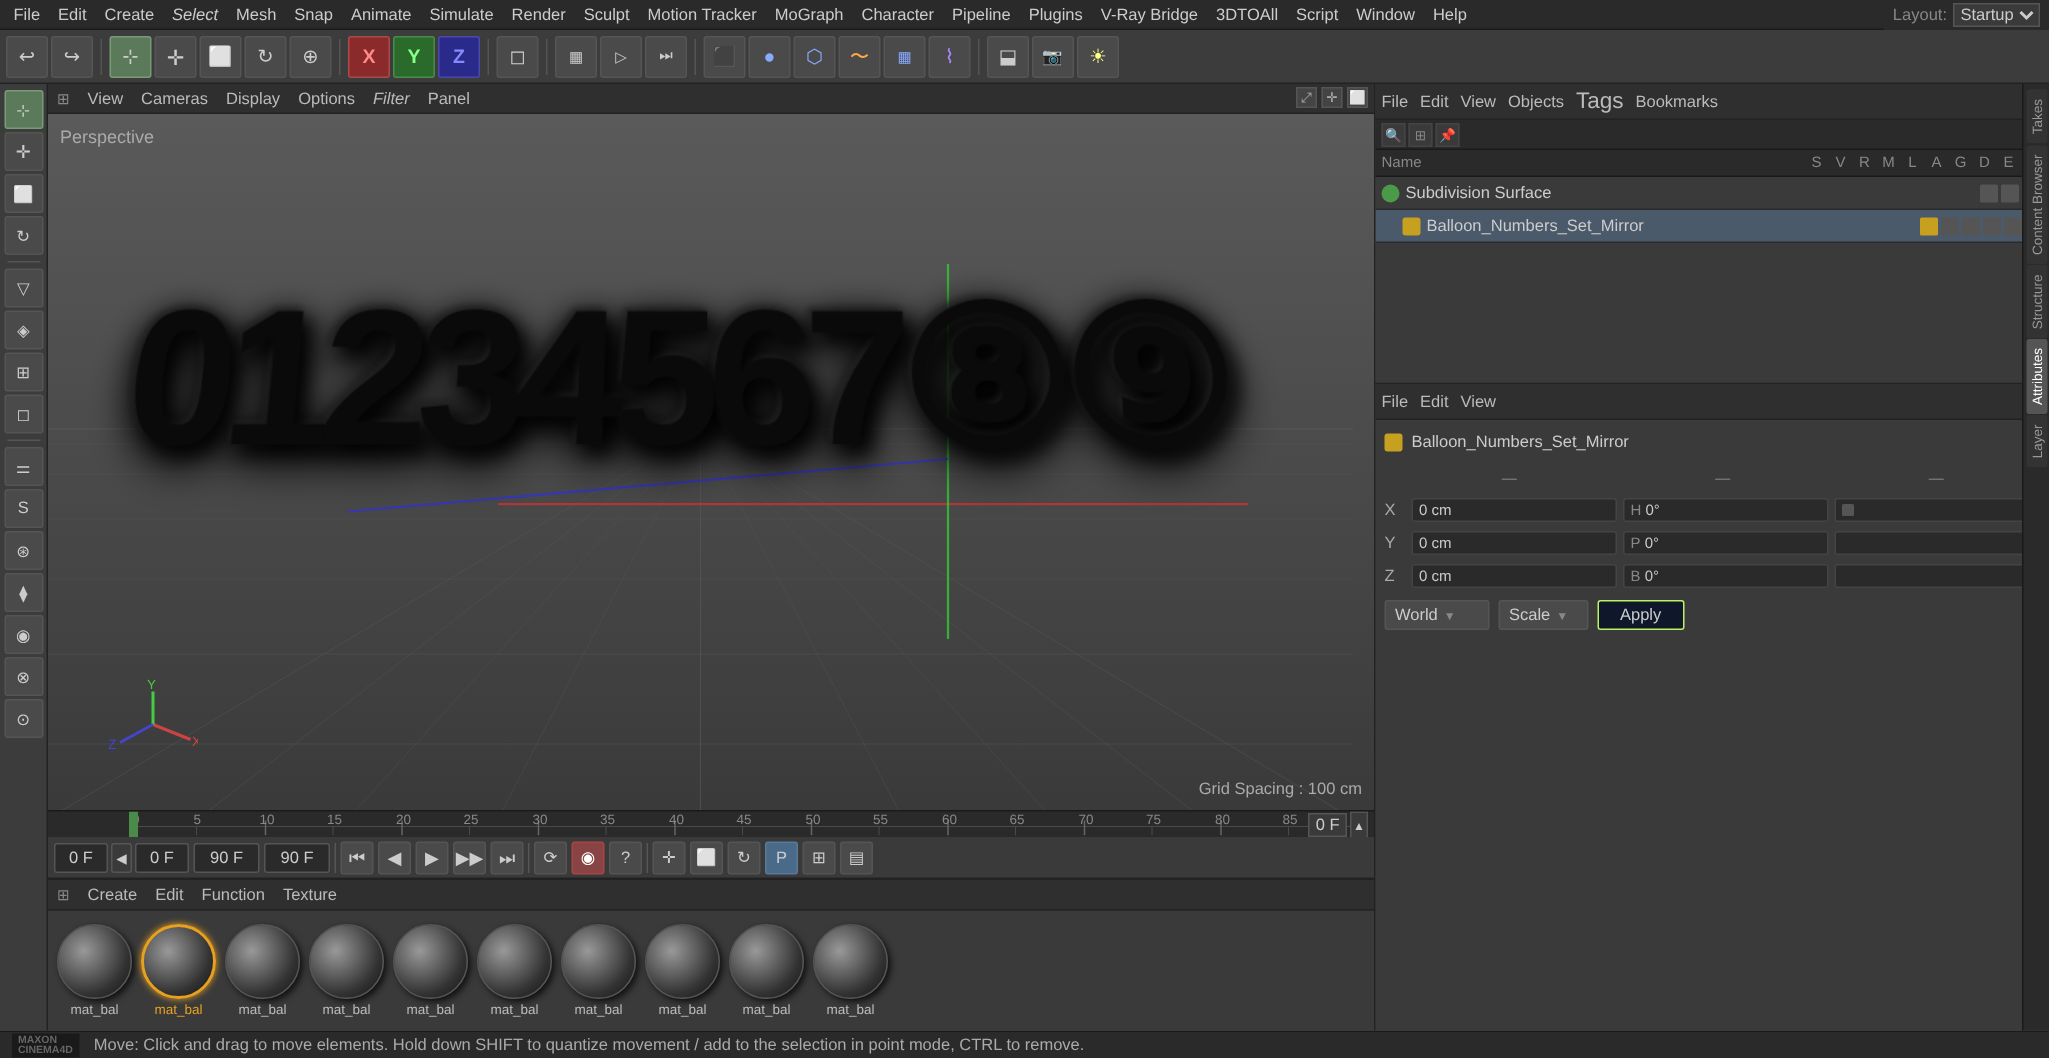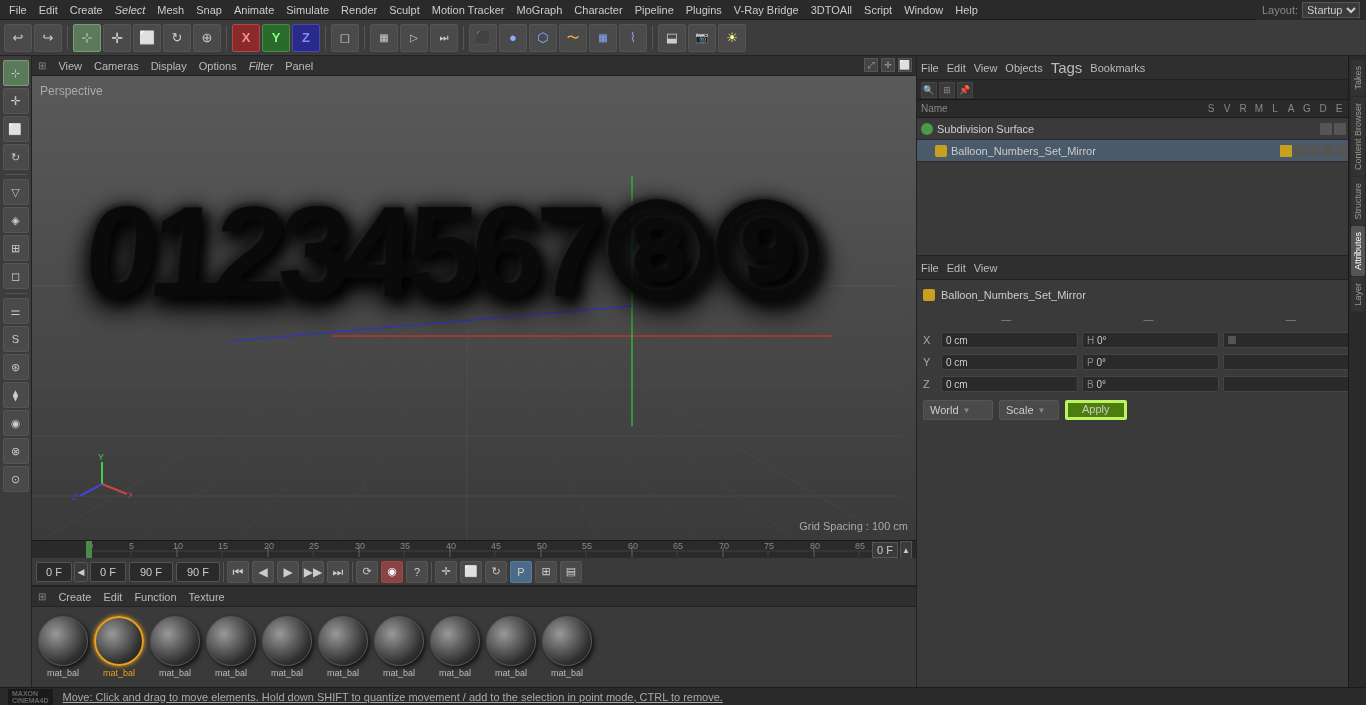--- a/index.html
+++ b/index.html
@@ -460,21 +460,21 @@
 
         <div style="display:flex;align-items:center;gap:6px;padding:2px 0;">
           <div style="height:20px;background:#4a4a4a;border:1px solid #555;border-radius:2px;color:#ccc;font-size:11px;padding:0 6px;display:flex;align-items:center;gap:4px;cursor:pointer;min-width:70px;">
             <span>World</span>
             <span style="font-size:8px;color:#888;">▼</span>
           </div>
           <div style="height:20px;background:#4a4a4a;border:1px solid #555;border-radius:2px;color:#ccc;font-size:11px;padding:0 6px;display:flex;align-items:center;gap:4px;cursor:pointer;min-width:60px;">
             <span>Scale</span>
             <span style="font-size:8px;color:#888;">▼</span>
           </div>
-          <div style="height:20px;background:#4d7c0f;border:3px solid #bef264;border-radius:2px;color:#ccc;font-size:11px;padding:0 14px;cursor:pointer;display:flex;align-items:flex-start;">
+          <div style="height:20px;background:#0f172a;border:1px solid #bef264;border-radius:2px;color:#ccc;font-size:11px;padding:0 14px;cursor:pointer;display:flex;align-items:center;">
             <span>Apply</span>
           </div>
         </div>
 
       </div>
     </div>
 
     <div style="position:absolute;right:0;top:0;width:18px;height:100%;background:#2a2a2a;display:flex;flex-direction:column;align-items:center;padding:4px 0;gap:1px;border-left:1px solid #1a1a1a;">
       <div style="writing-mode:vertical-rl;transform:rotate(180deg);font-size:9px;color:#999;padding:6px 2px;cursor:pointer;background:#333;border-radius:2px;">Takes</div>
       <div style="writing-mode:vertical-rl;transform:rotate(180deg);font-size:9px;color:#999;padding:6px 2px;cursor:pointer;background:#333;border-radius:2px;">Content Browser</div>
@@ -485,14 +485,14 @@
 
   </div>
 
 </div>
 
 <div style="position:fixed;bottom:0;left:0;right:0;height:18px;background:#2a2a2a;display:flex;align-items:center;padding:0 8px;border-top:1px solid #1a1a1a;gap:4px;">
 
   <div style="background:#1a1a1a;padding:0 4px;height:16px;display:flex;align-items:center;margin-right:6px;">
     <span style="font-size:7px;color:#666;font-weight:bold;">MAXON<br>CINEMA4D</span>
   </div>
-  <span style="color:#aaa;font-size:11px;text-decoration:underline;">Move: Click and drag to move elements. Hold down SHIFT to quantize movement / add to the selection in point mode, CTRL to remove.</span>
+  <span style="color:#aaa;font-size:11px;">Move: Click and drag to move elements. Hold down SHIFT to quantize movement / add to the selection in point mode, CTRL to remove.</span>
 </div>
 
 </body></html>

